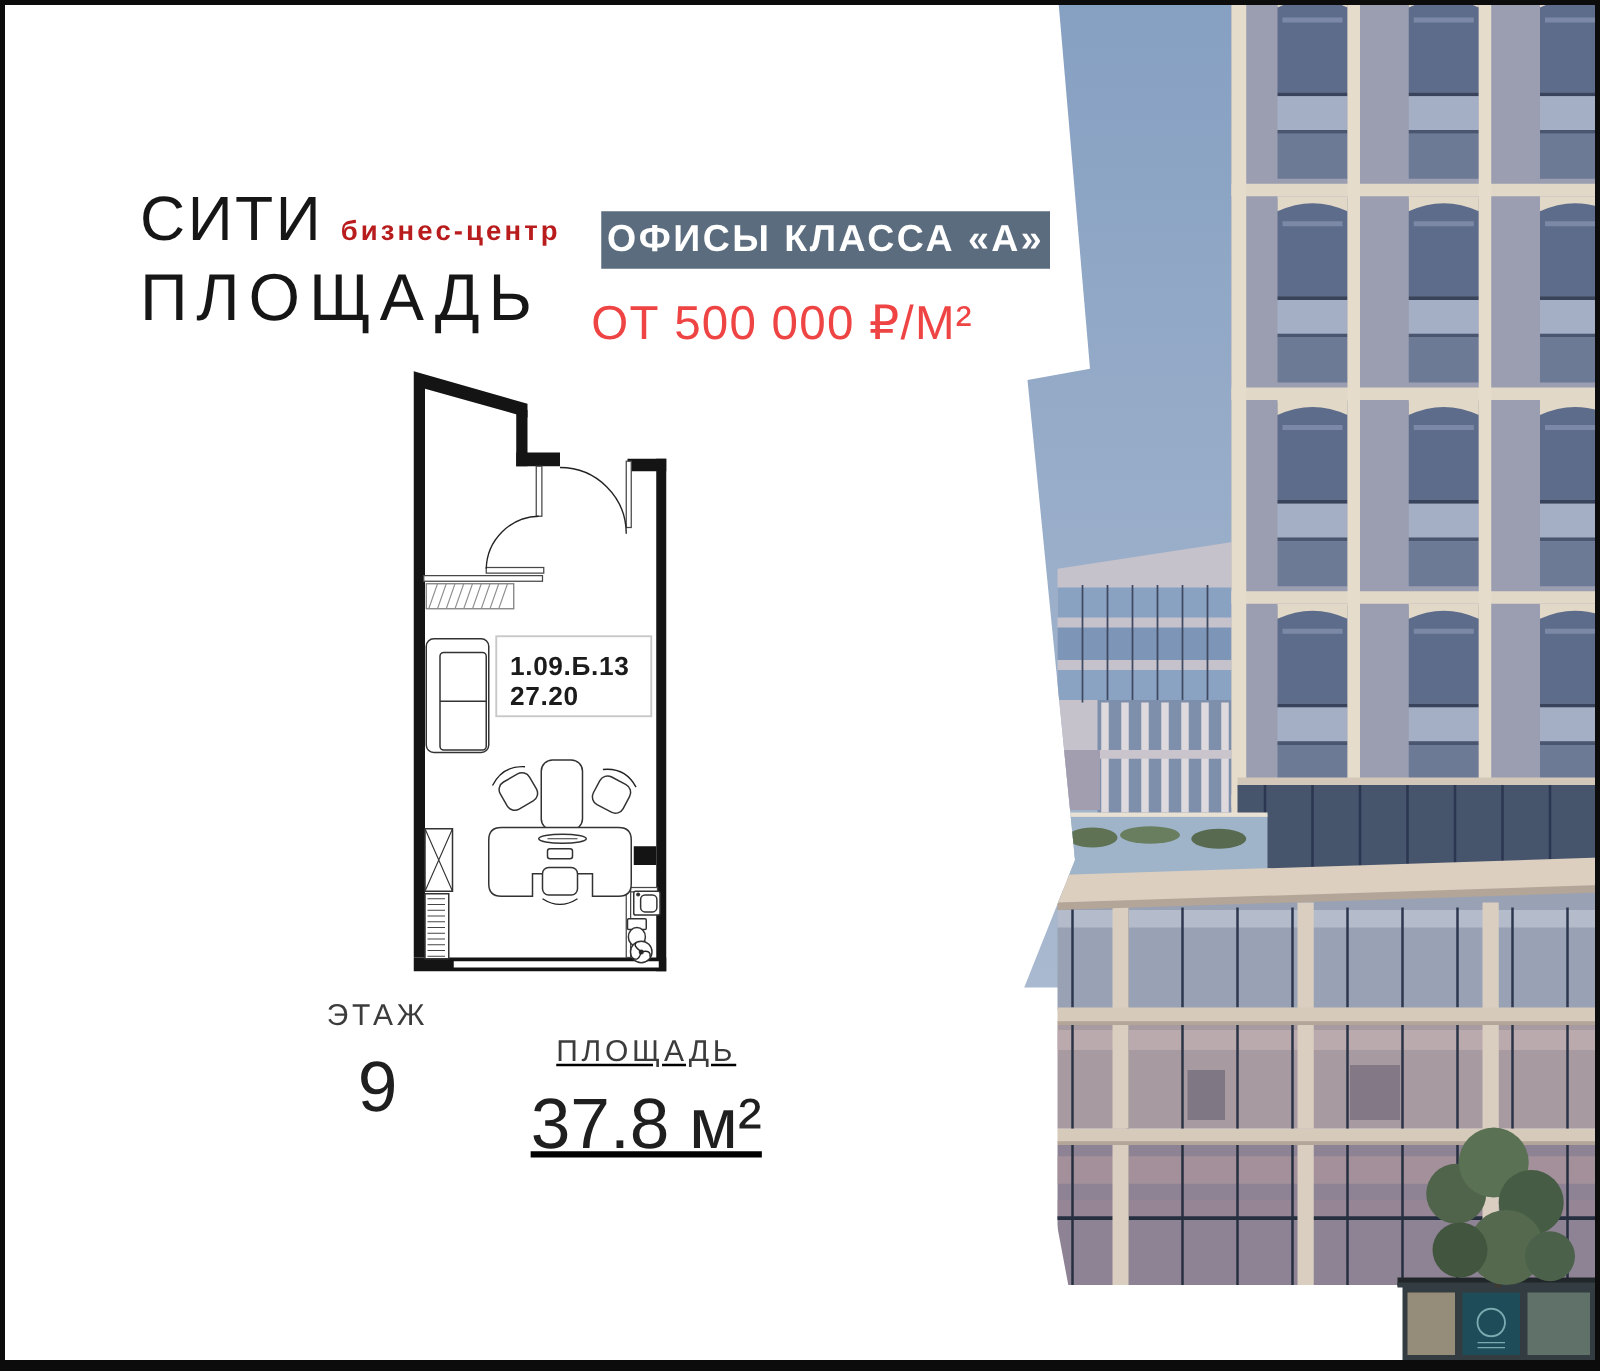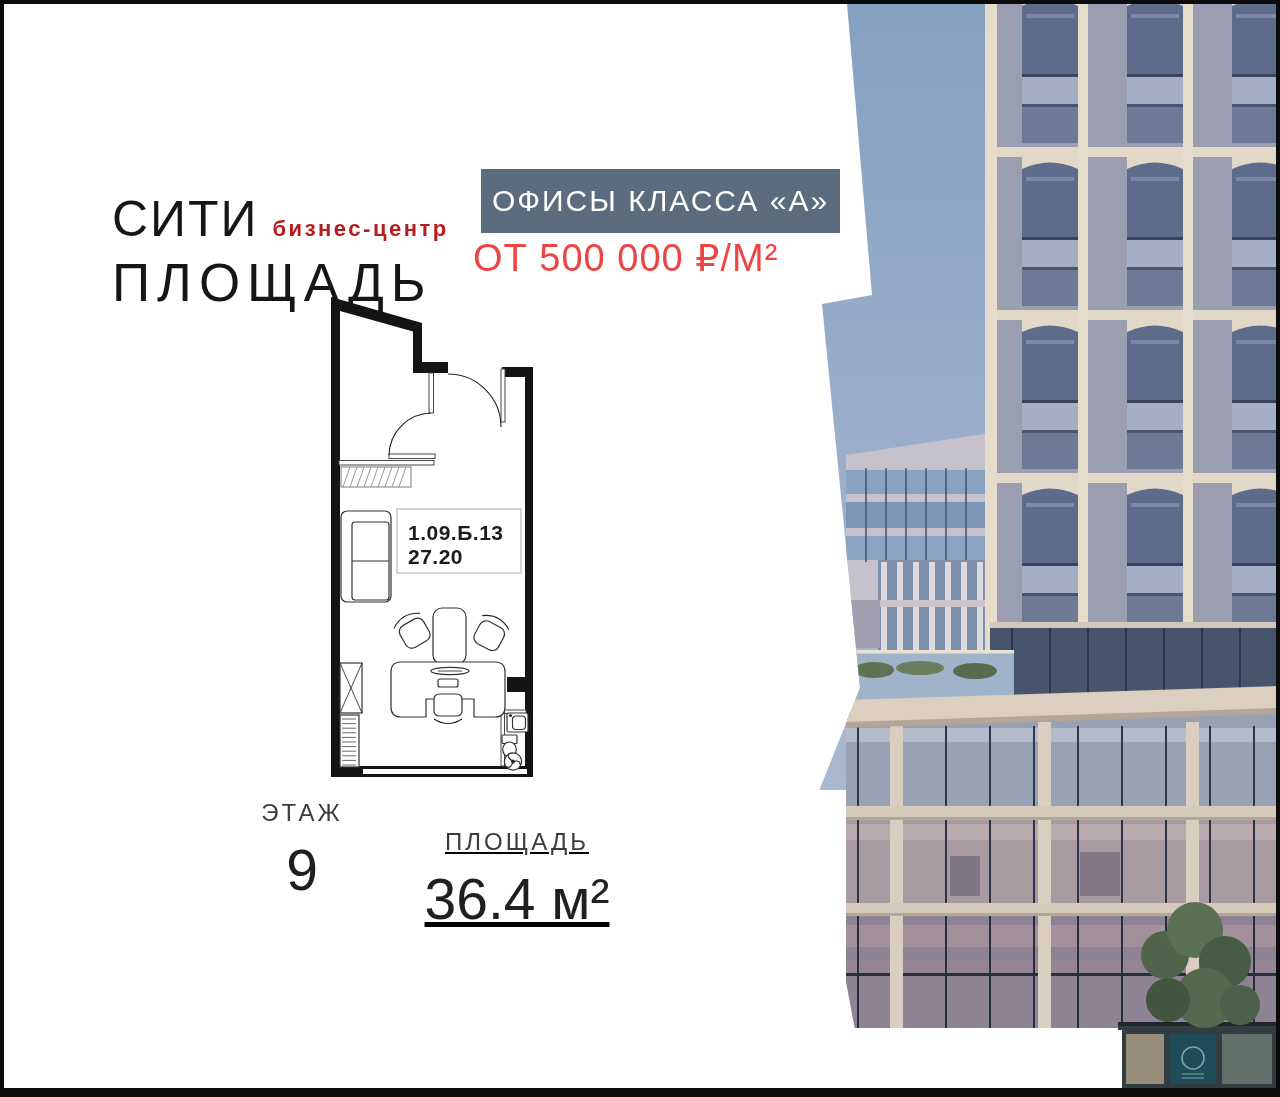--- a/index.html
+++ b/index.html
@@ -2,29 +2,29 @@
 <html style="--badge-bg: #5b6c7e; --sky: #8ca4c3; --text-dark: #141414; --plan-wall: #141414; --facade-cream: #e2d8c8; --glass-dark: #5d6c8a;"><head>
 <meta charset="utf-8">
 <style>
   html,body{margin:0;padding:0;background:#888;}
   .canvas{
     position:relative;width:1280px;height:1097px;background:#ffffff;
     overflow:hidden;font-family:"Liberation Sans","DejaVu Sans",sans-serif;
   }
   
   .brand{position:absolute;left:112px;top:146px;color:#161616;white-space:nowrap;}
-  .brand-row{display:flex;align-items:baseline;gap:14px;margin-top:44px;}
+  .brand-row{display:flex;align-items:baseline;gap:14px;}
   .brand-l1{font-size:50px;letter-spacing:2px;font-weight:500;}
   .brand-sub{font-size:22px;letter-spacing:2.5px;color:#b91c1c;font-weight:700;}
   .brand-l2{font-size:53px;letter-spacing:7px;font-weight:500;margin-top:4px;}
   
   .badge{
-    position:absolute;left:481px;top:169px;width:359px;height:64px;
+    position:absolute;left:481px;top:169px;width:359px;height:46px;
     background:var(--badge-bg,#5b6c7e);color:#ffffff;display:flex;align-items:center;
-    justify-content:center;font-size:30px;letter-spacing:2px;font-weight:400;white-space:nowrap;
+    justify-content:center;font-size:30px;letter-spacing:2px;font-weight:700;white-space:nowrap;
   }
   .price{
     position:absolute;left:473px;top:236px;width:375px;text-align:left;
     font-size:38px;color:#ef4444;letter-spacing:1px;font-weight:500;white-space:nowrap;
   }
   
   .detail{position:absolute;text-align:center;}
   .detail .label{font-size:24px;letter-spacing:3px;color:#3c3c3c;}
   .detail .value{font-size:57px;font-weight:300;margin-top:10px;color:#1f1f1f;}
   .detail-floor{left:202px;top:799px;width:200px;}
@@ -146,21 +146,21 @@
       <path class="arc" d="M513,761.5 q-7,-5 -4,-7.5 M513,761.5 q8,-2 7,4 M513,761.5 q-2,8 -7,5"></path>
     </g>
   </svg>
 
   <div class="detail detail-floor">
     <div class="label">ЭТАЖ</div>
     <div class="value">9</div>
   </div>
   <div class="detail detail-area">
     <div class="label">ПЛОЩАДЬ</div>
-    <div class="value">36.4 м²</div>
+    <div class="value">37.8 м²</div>
   </div>
 
   <div class="photo">
     <svg class="photo-art" viewBox="0 0 1280 1097" aria-hidden="true">
       <defs>
         <linearGradient id="skyG" x1="0" y1="0" x2="0" y2="1">
           <stop offset="0" stop-color="#86a0c2"></stop>
           <stop offset="1" stop-color="#a9b9cf"></stop>
         </linearGradient>
         <g id="twin">

